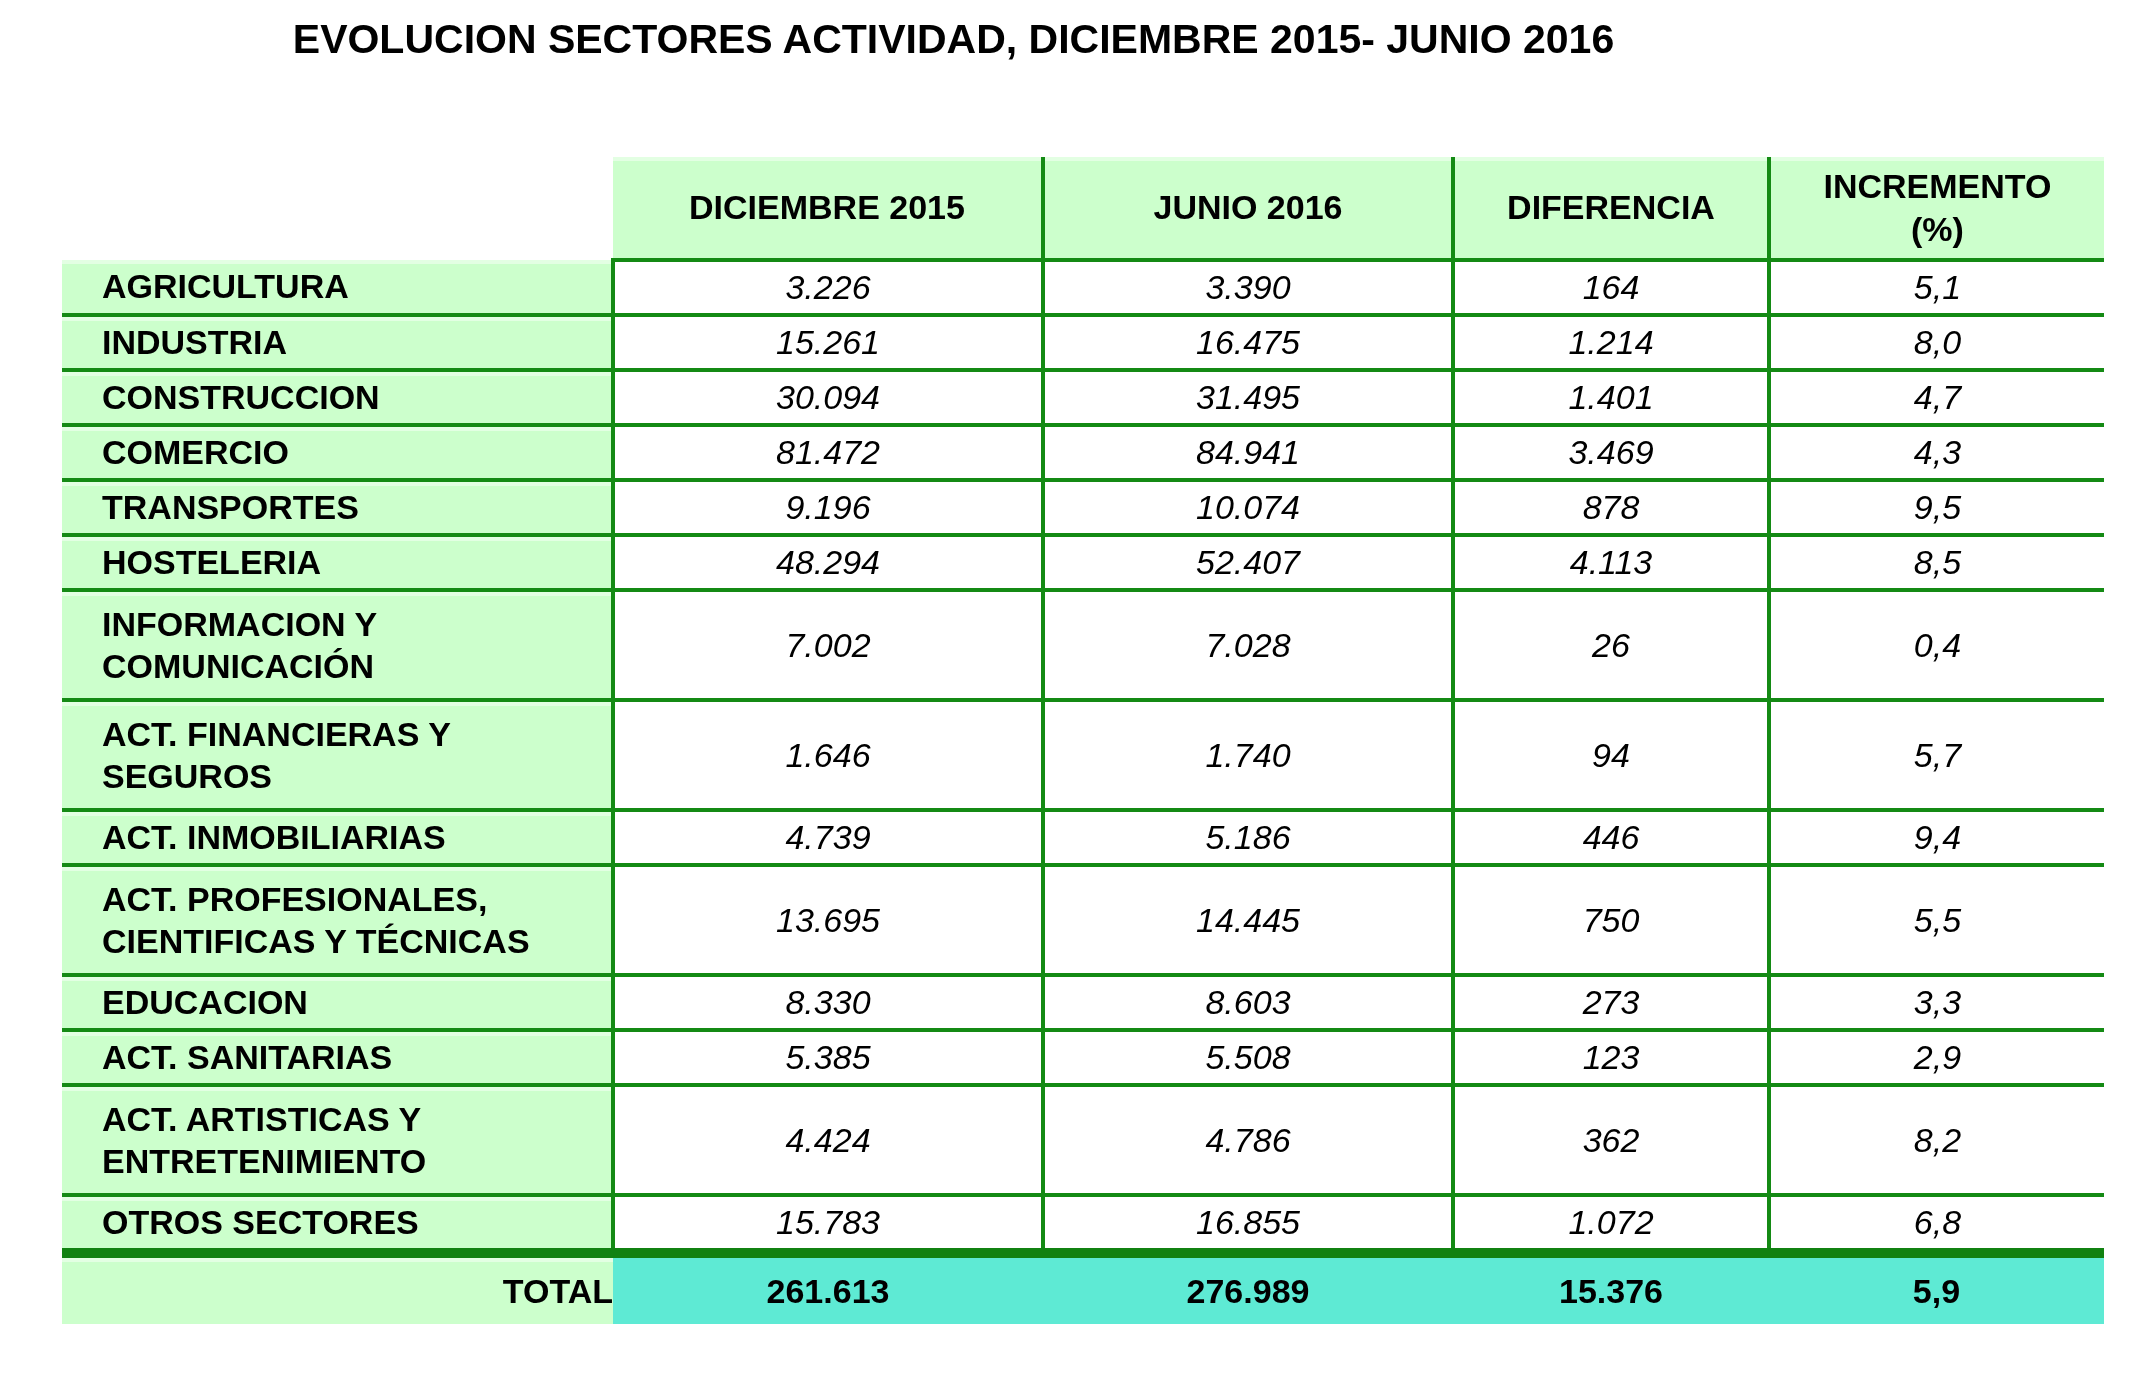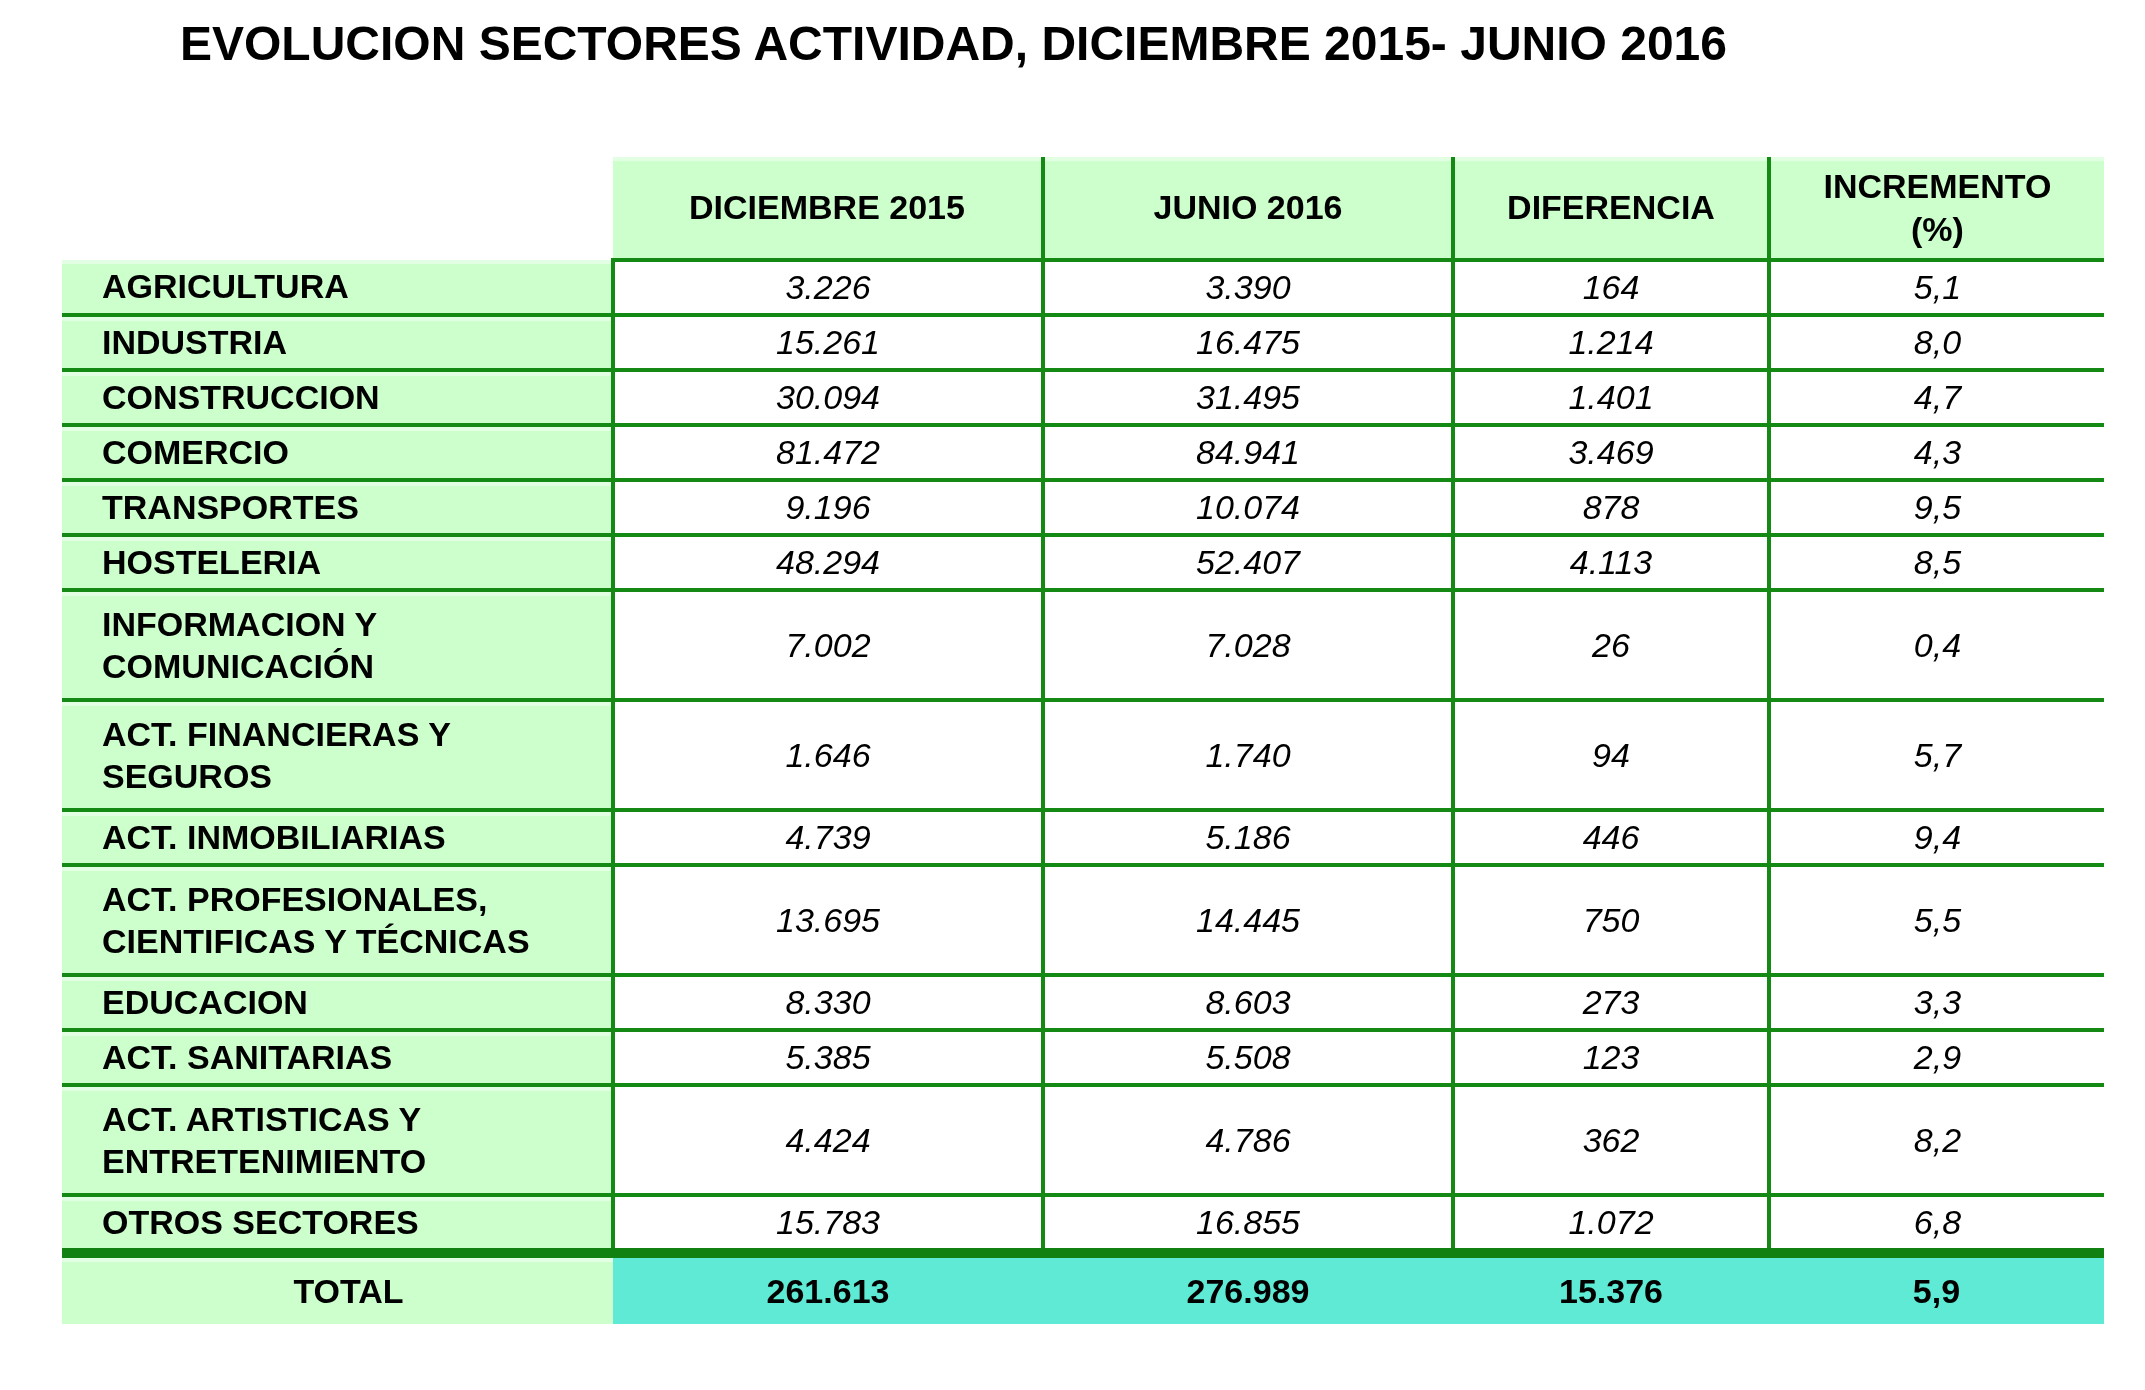--- a/index.html
+++ b/index.html
@@ -10,21 +10,21 @@
   }
   html,body{margin:0;padding:0;}
   body{
     width:2145px;height:1390px;background:#ffffff;
     font-family:"Liberation Sans","DejaVu Sans",sans-serif;
     color:var(--text);
   }
   .page{position:relative;width:2145px;height:1390px;background:#ffffff;overflow:hidden;}
   .title{
     position:absolute;top:16px;left:0;width:1907px;margin:0;
-    text-align:center;font-size:48px;font-weight:bold;letter-spacing:0px;
+    text-align:center;font-size:41px;font-weight:bold;letter-spacing:0px;
     color:var(--text);
   }
   table.sectors-table{
     position:absolute;left:62px;top:145px;
     border-collapse:collapse;table-layout:fixed;width:2042px;
     font-size:34px;
     margin-top:12px;
   }
   td,th{padding:0;vertical-align:middle;}
   
@@ -52,21 +52,21 @@
     font-style:italic;
   }
   tr.row-single td{height:51px;}
   tr.row-double td{height:106px;}
   tr.row-last td{border-bottom:10px solid var(--thick-green);}
   
   tfoot td{border:none;height:66px;}
   tfoot td.total-label{
     background:var(--cell-green);
     box-shadow:inset 0 4px 0 rgba(255,255,255,0.45);
-    font-weight:bold;text-align:center;padding-left:22px;
+    font-weight:bold;text-align:right;padding-left:22px;
   }
   tfoot td.total-num{background:#5eead4;text-align:center;font-weight:bold;}
 </style>
 </head>
 <body>
 
 <div class="page">
 
   <h1 class="title">EVOLUCION SECTORES ACTIVIDAD, DICIEMBRE 2015- JUNIO 2016</h1>
 

